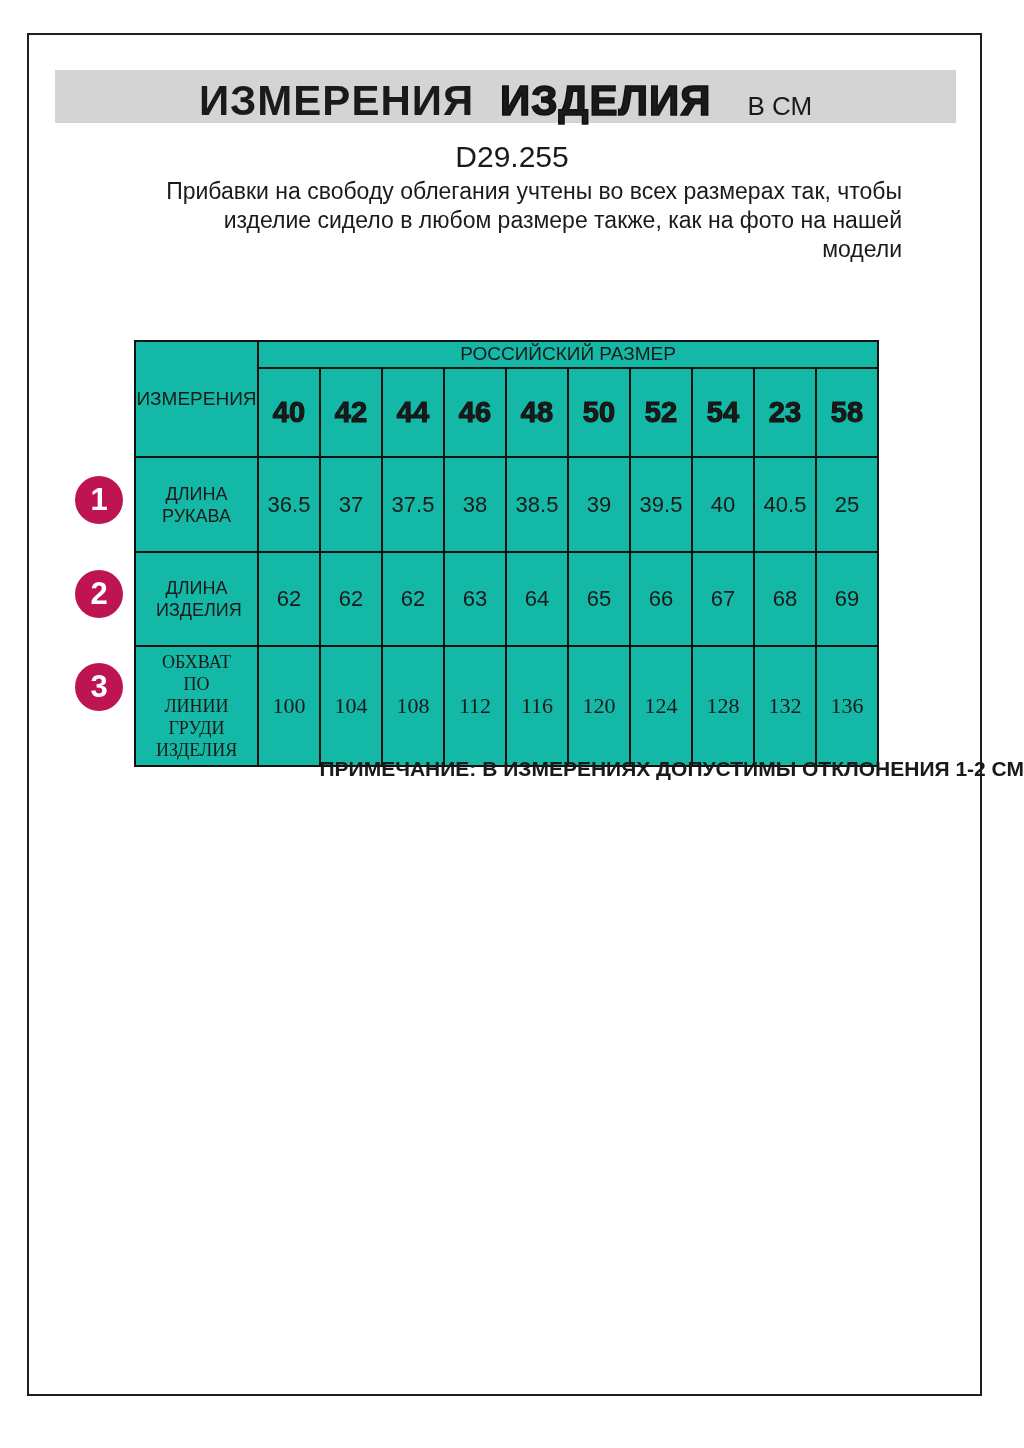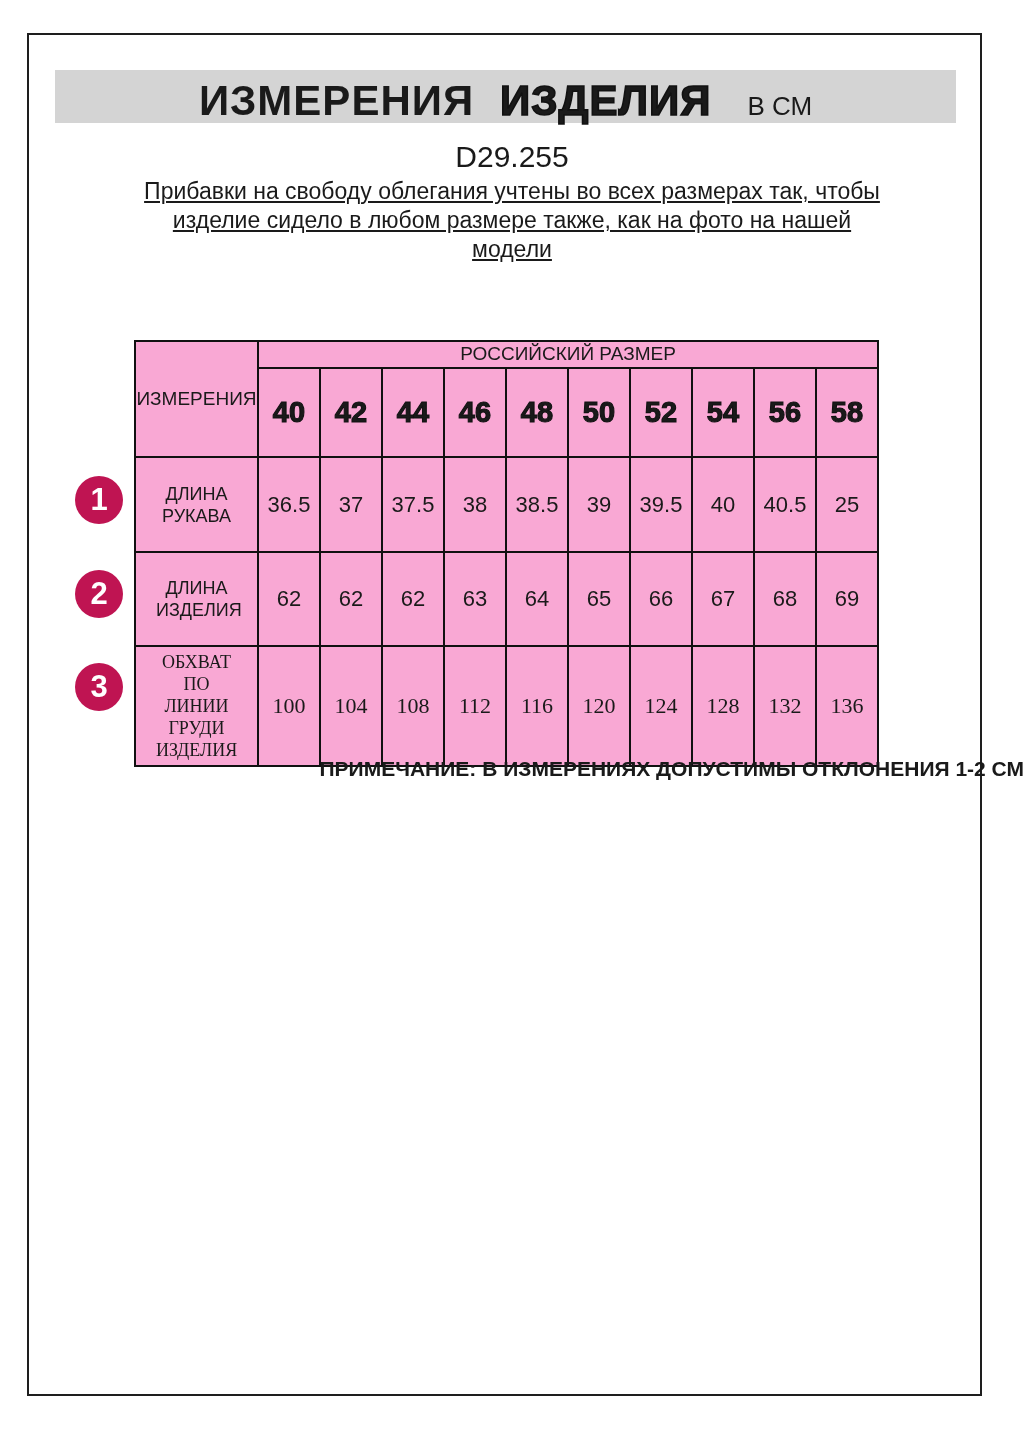--- a/index.html
+++ b/index.html
@@ -54,38 +54,37 @@
     left: 0; top: 140px;
     width: 1024px;
     text-align: center;
     font-size: 30px;
     font-weight: 400;
   }
   .description {
     position: absolute;
     left: 122px; top: 177px;
     width: 780px;
-    text-align: center;
+    text-align: right;
     font-size: 23px;
     line-height: 29px;
     font-weight: 400;
-    text-decoration: underline;
   }
   .size-table {
     position: absolute;
     left: 134px; top: 340px;
     width: 745px;
     border-collapse: collapse;
     table-layout: fixed;
   }
   .size-table td {
     border: 2px solid #111;
     text-align: center;
     vertical-align: middle;
-    background: #f9a8d4;
+    background: #14b8a6;
   }
   .size-table .corner-cell {
     width: 123px;
     font-size: 19px;
     font-weight: 400;
   }
   .size-table .group-header-cell {
     height: 24px;
     font-size: 19px;
     font-weight: 400;
@@ -166,21 +165,21 @@
     </tr>
     <tr>
       <td class="size-cell">40</td>
       <td class="size-cell">42</td>
       <td class="size-cell">44</td>
       <td class="size-cell">46</td>
       <td class="size-cell">48</td>
       <td class="size-cell">50</td>
       <td class="size-cell">52</td>
       <td class="size-cell">54</td>
-      <td class="size-cell">56</td>
+      <td class="size-cell">23</td>
       <td class="size-cell">58</td>
     </tr>
     <tr class="row-1">
       <td class="label-cell">
         <div>ДЛИНА</div>
         <div>РУКАВА</div>
       </td>
       <td class="value-cell">36.5</td>
       <td class="value-cell">37</td>
       <td class="value-cell">37.5</td>

